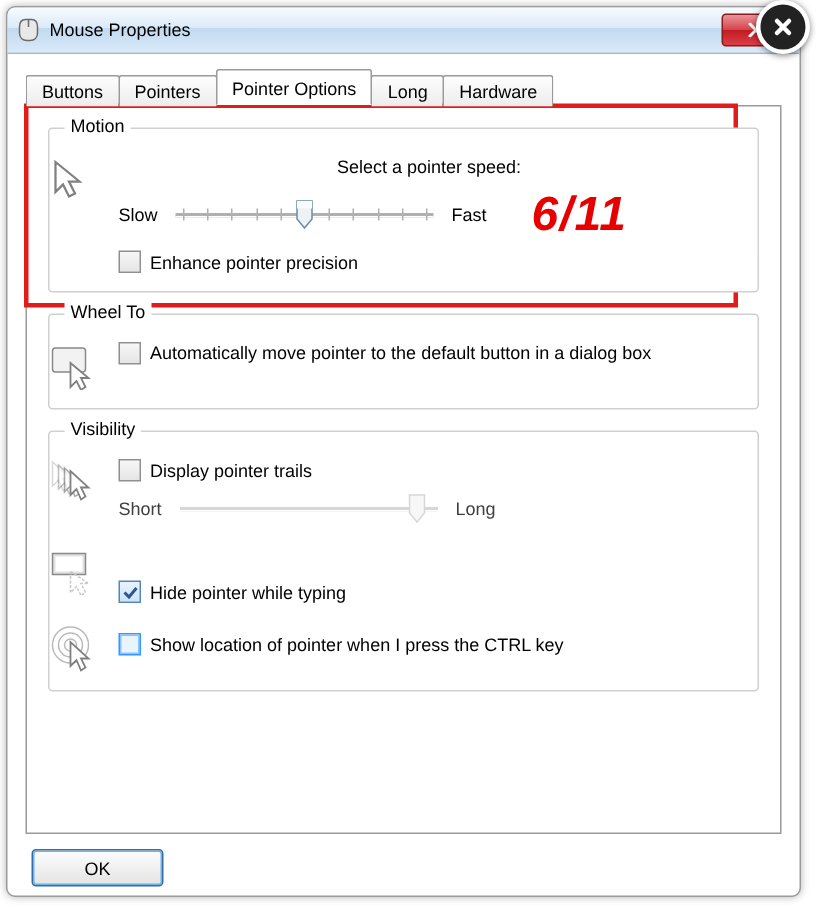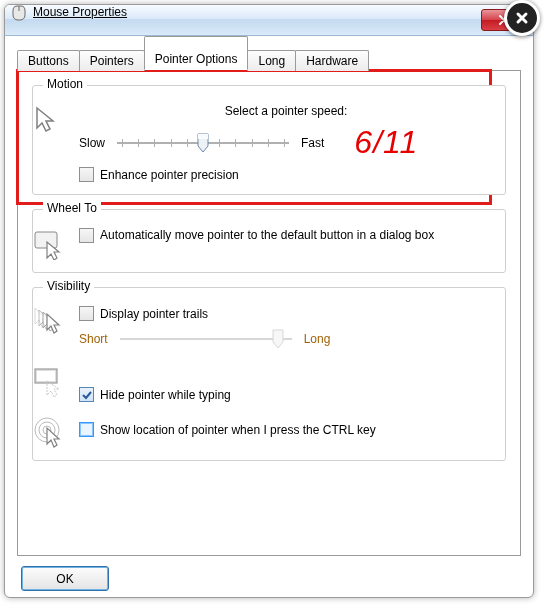--- a/index.html
+++ b/index.html
@@ -24,23 +24,23 @@
     border-radius: 6px;
     background: #fff;
     overflow: hidden;
   }
 
   .title-bar {
     height: 30px;
     background: linear-gradient(to bottom, #f8fbff 0%, #dbeaf9 45%, #c3d9ef 46%, #d9eaf9 100%);
     border-bottom: 1px solid #9fb9d4;
     display: flex;
+    align-items: center;
     padding: 0 6px;
     position: relative;
-    text-decoration: underline;
   }
   .title-icon {
     width: 16px; height: 16px;
     margin-right: 6px;
     display: inline-block;
   }
   .title-text { color: #000; font-size: 12px; }
   .close-btn {
     position: absolute;
     right: 6px; top: 4px;
@@ -71,21 +71,21 @@
     padding: 3px 10px 3px 10px;
     font-size: 12px;
     margin-right: -1px;
     border-radius: 2px 2px 0 0;
     color: #000;
     position: relative;
     top: 1px;
   }
   .tab.active {
     background: #fff;
-    padding-top: 15px;
+    padding-top: 5px;
     top: 0;
     border-bottom: 1px solid #fff;
     z-index: 3;
   }
 
   .tabpage {
     border: 1px solid #9a9a9a;
     background: #fff;
     padding: 14px 14px 18px 14px;
     min-height: 452px;
@@ -156,21 +156,21 @@
     position: absolute;
     top: 2px;
     width: 12px; height: 20px;
   }
   .slider-thumb svg { width: 12px; height: 20px; }
 
   .slow-fast { font-size: 12px; }
   .speed-annot {
     color: #e60000;
     font-family: Arial, sans-serif;
-    font-weight: 400;
+    font-weight: 700;
     font-size: 32px;
     font-style: italic;
     letter-spacing: 1px;
     margin-left: 22px;
   }
 
   .checkbox {
     display: flex;
     align-items: center;
     gap: 6px;
@@ -191,21 +191,21 @@
   }
   .cb.checked svg { width: 10px; height: 10px; }
   .cb.highlight {
     border-color: #3399ff;
     box-shadow: 0 0 0 1px #88c4ff inset;
     background: #eaf4ff;
   }
 
   .trails-slider { margin-top: 6px; }
   .trails-slider .slider-track { opacity: 0.5; }
-  .disabled-text { color: #a16207; }
+  .disabled-text { color: #404040; }
 
   
   .btn-row {
     display: flex;
     justify-content: flex-end;
     gap: 8px;
     padding: 10px 4px 4px 4px;
     flex-direction: column;
   }
   .btn {

